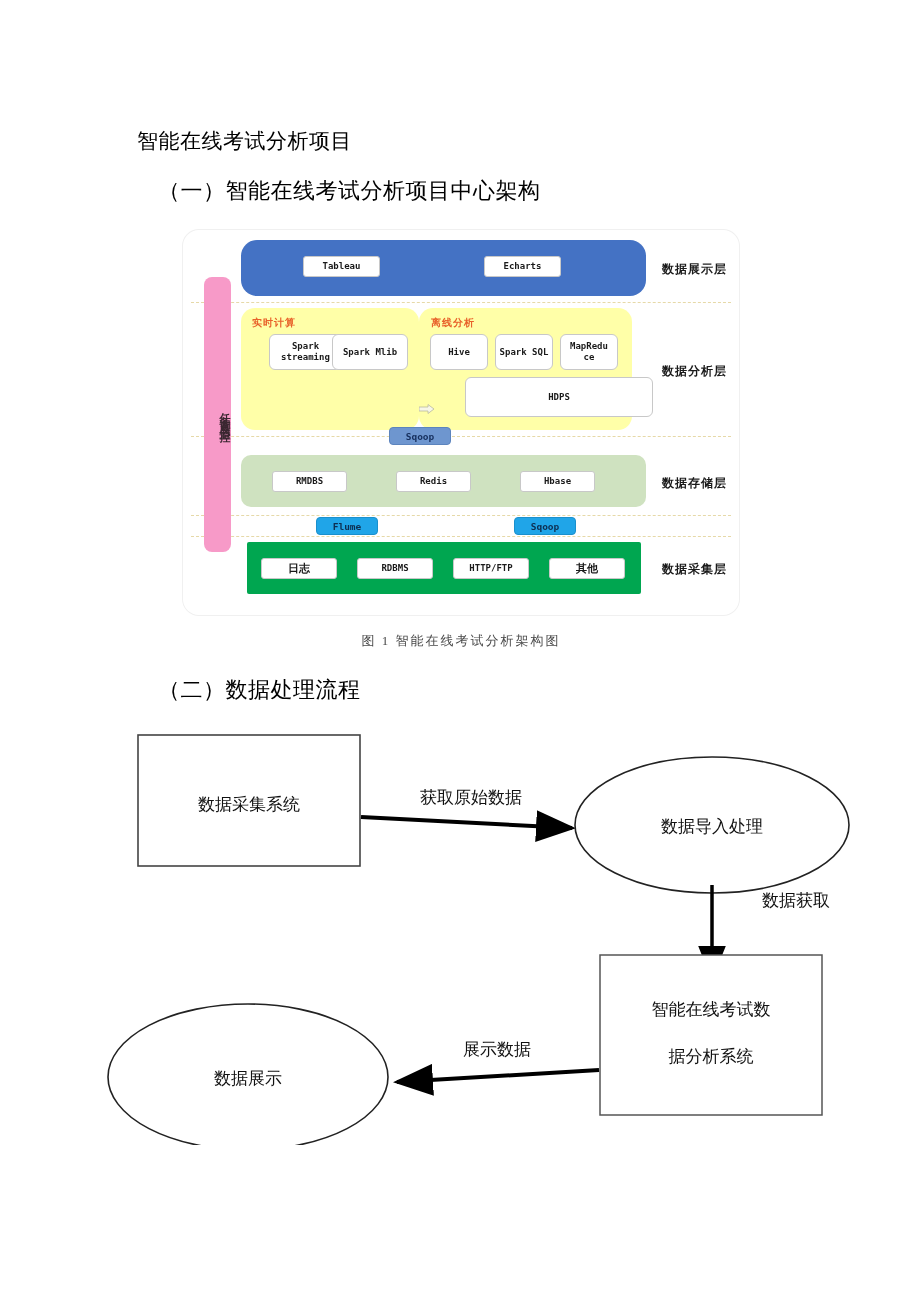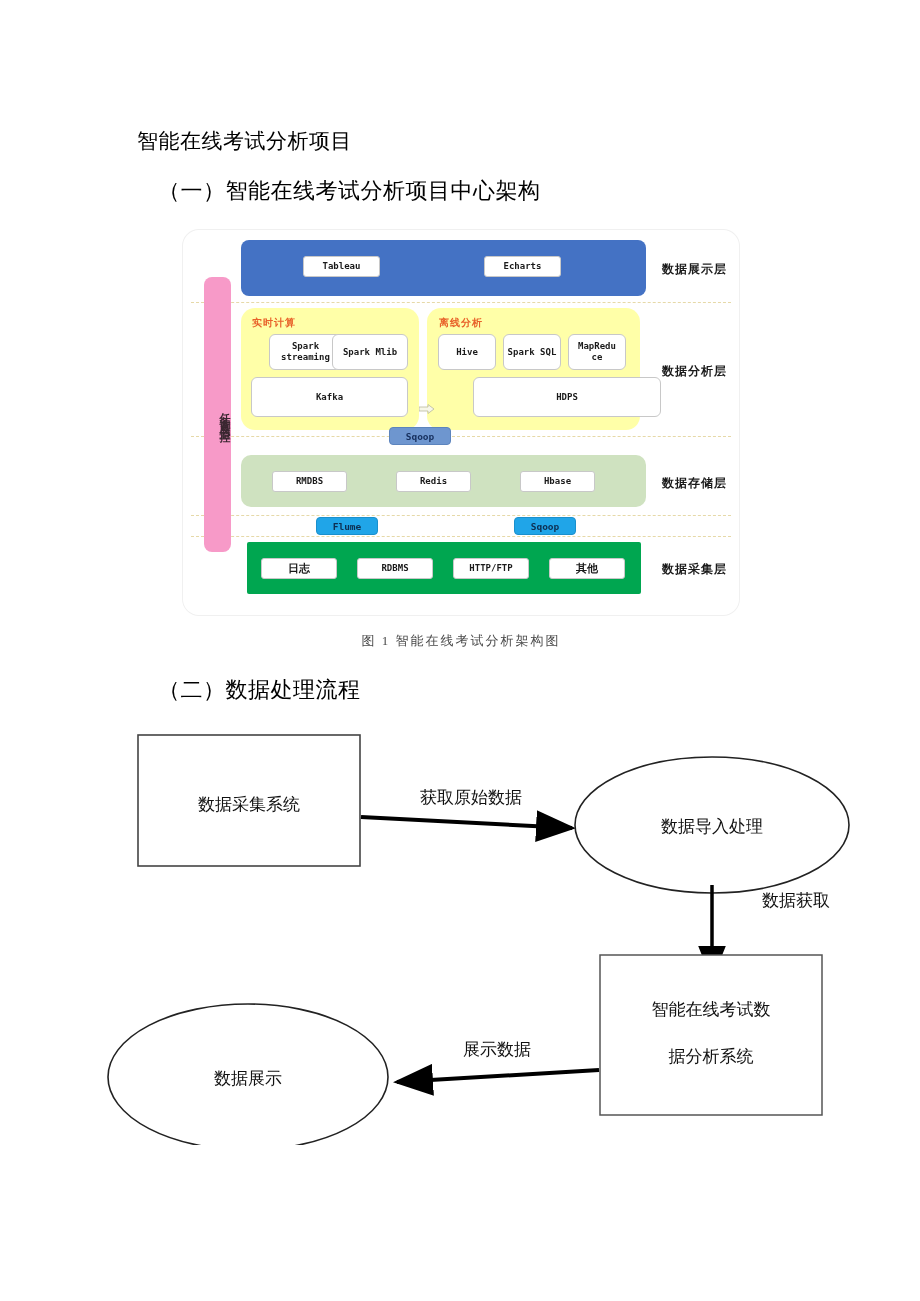--- a/index.html
+++ b/index.html
@@ -87,40 +87,40 @@
     letter-spacing: 3px;
     font-weight: bold;
     color: #3a2730;
     text-align: center;
     height: 120px;
   }
 
   
   .layer-panel {
     position: absolute;
-    border-radius: 8px;
+    border-radius: 16px;
     box-sizing: border-box;
   }
   .layer-display {
     left: 58px;
     top: 10px;
     width: 405px;
     height: 56px;
     background: #4472c4;
   }
   .layer-analysis-left {
     left: 58px;
     top: 78px;
     width: 178px;
     height: 122px;
     background: #ffffa8;
     border-radius: 14px;
   }
   .layer-analysis-right {
-    left: 244px;
+    left: 236px;
     top: 78px;
     width: 213px;
     height: 122px;
     background: #ffffa8;
     border-radius: 14px;
   }
   .layer-storage {
     left: 58px;
     top: 225px;
     width: 405px;
@@ -259,21 +259,20 @@
 
     <div class="layer-panel layer-display">
       <div class="chip" style="left:62px; top:16px; width:77px; height:21px;">Tableau</div>
       <div class="chip" style="left:243px; top:16px; width:77px; height:21px;">Echarts</div>
     </div>
 
     <div class="layer-panel layer-analysis-left">
       <div class="group-title" style="left:11px; top:8px;">实时计算</div>
       <div class="chip chip-round" style="left:28px; top:26px; width:73px; height:36px;">Spark streaming</div>
       <div class="chip chip-round" style="left:91px; top:26px; width:76px; height:36px;">Spark Mlib</div>
-      <div class="chip chip-round" style="left:10px; top:69px; width:157px; height:40px;">Kafka</div>
     </div>
 
     <div class="layer-panel layer-analysis-right">
       <div class="group-title" style="left:12px; top:8px;">离线分析</div>
       <div class="chip chip-round" style="left:11px; top:26px; width:58px; height:36px;">Hive</div>
       <div class="chip chip-round" style="left:76px; top:26px; width:58px; height:36px;text-align:right;">Spark SQL</div>
       <div class="chip chip-round" style="left:141px; top:26px; width:58px; height:36px;">MapRedu ce</div>
       <div class="chip chip-round" style="left:11px; top:69px; width:188px; height:40px;margin-left:35px;">HDPS</div>
     </div>
 

